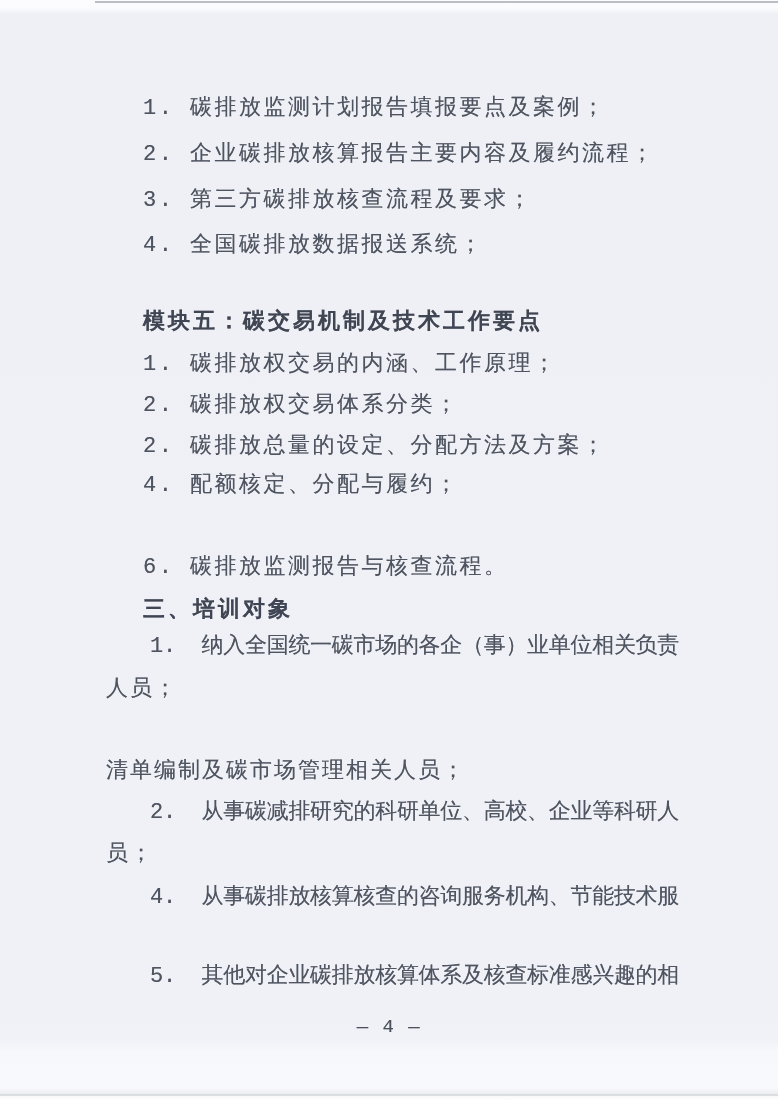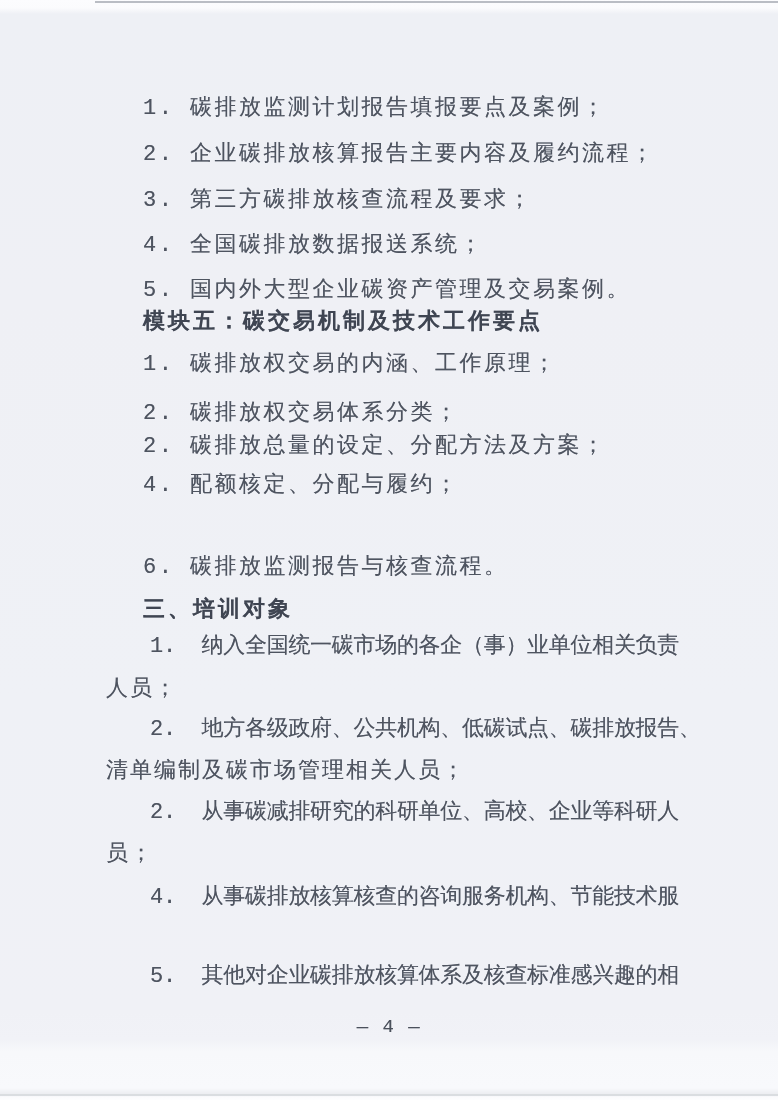--- a/index.html
+++ b/index.html
@@ -47,36 +47,34 @@
 </head>
 <body>
 
 <div class="scan-page">
   <div class="edge-top"></div>
 
   <div class="t item" style="top:95px">1. 碳排放监测计划报告填报要点及案例；</div>
   <div class="t item" style="top:141px">2. 企业碳排放核算报告主要内容及履约流程；</div>
   <div class="t item" style="top:187px">3. 第三方碳排放核查流程及要求；</div>
   <div class="t item" style="top:232px">4. 全国碳排放数据报送系统；</div>
-  <div class="t item" style="top:277px">5. 国内外大型企业碳资产管理及交易案例。</div>
 
   <div class="t head" style="top:309px">模块五：碳交易机制及技术工作要点</div>
 
   <div class="t item" style="top:351px">1. 碳排放权交易的内涵、工作原理；</div>
-  <div class="t item" style="top:400px">2. 碳排放权交易体系分类；</div>
+  <div class="t item" style="top:392px">2. 碳排放权交易体系分类；</div>
   <div class="t item" style="top:433px">2. 碳排放总量的设定、分配方法及方案；</div>
   <div class="t item" style="top:472px">4. 配额核定、分配与履约；</div>
   <div class="t item" style="top:554px">6. 碳排放监测报告与核查流程。</div>
 
   <div class="t head" style="top:597px">三、培训对象</div>
 
   <div class="t para" style="top:633px">1.  纳入全国统一碳市场的各企（事）业单位相关负责</div>
   <div class="t wrap" style="top:676px">人员；</div>
 
-  <div class="t para" style="top:716px">2.  地方各级政府、公共机构、低碳试点、碳排放报告、</div>
   <div class="t wrap" style="top:758px">清单编制及碳市场管理相关人员；</div>
 
   <div class="t para" style="top:799px">2.  从事碳减排研究的科研单位、高校、企业等科研人</div>
   <div class="t wrap" style="top:841px">员；</div>
 
   <div class="t para" style="top:884px">4.  从事碳排放核算核查的咨询服务机构、节能技术服</div>
 
   <div class="t para" style="top:963px">5.  其他对企业碳排放核算体系及核查标准感兴趣的相</div>
 
   <div class="footer-line" style="top:1016px">— 4 —</div>

